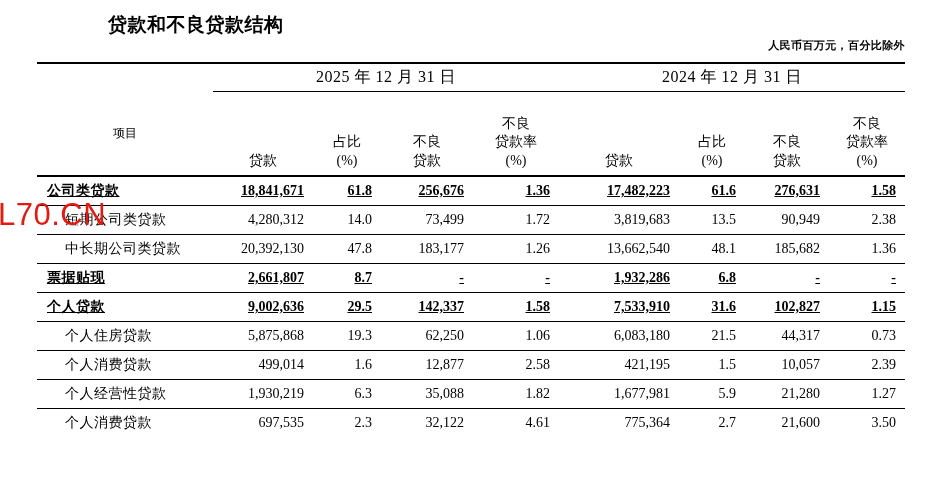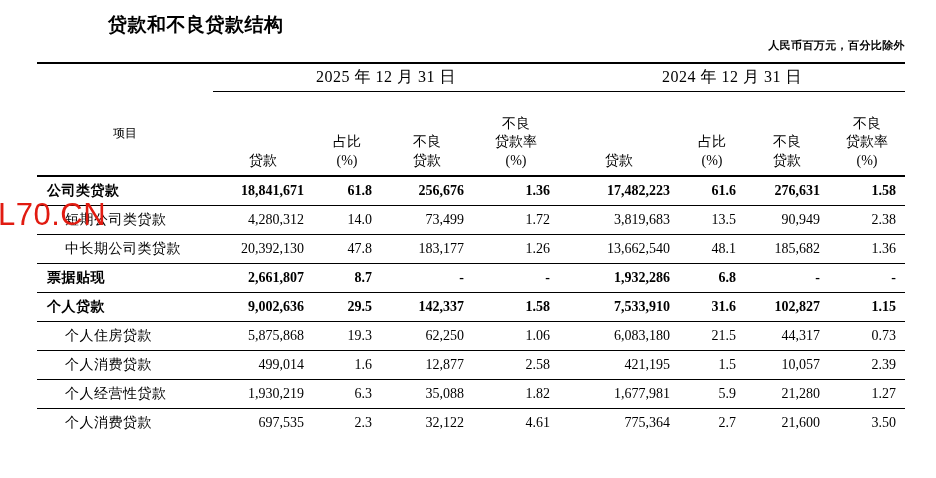--- a/index.html
+++ b/index.html
@@ -117,21 +117,21 @@
   td.label.indent {
     padding-left: 28px !important;
     margin-top: 29px;
   }
   td.num {
     text-align: right;
     padding-right: 9px !important;
     font-variant-numeric: tabular-nums;
     white-space: nowrap;
   }
-  tr.bold td { font-weight: 700; }
+  tr.bold td { font-weight: 700; text-decoration: underline; }
   tr.sep td { border-top: 1px solid #000; }
   tr.total td { border-top: 1px solid #000; }
 
   
   .watermark {
     position: absolute;
     left: -2px;
     top: 197px;
     font-family: "Liberation Sans", "DejaVu Sans", sans-serif;
     font-size: 31px;

